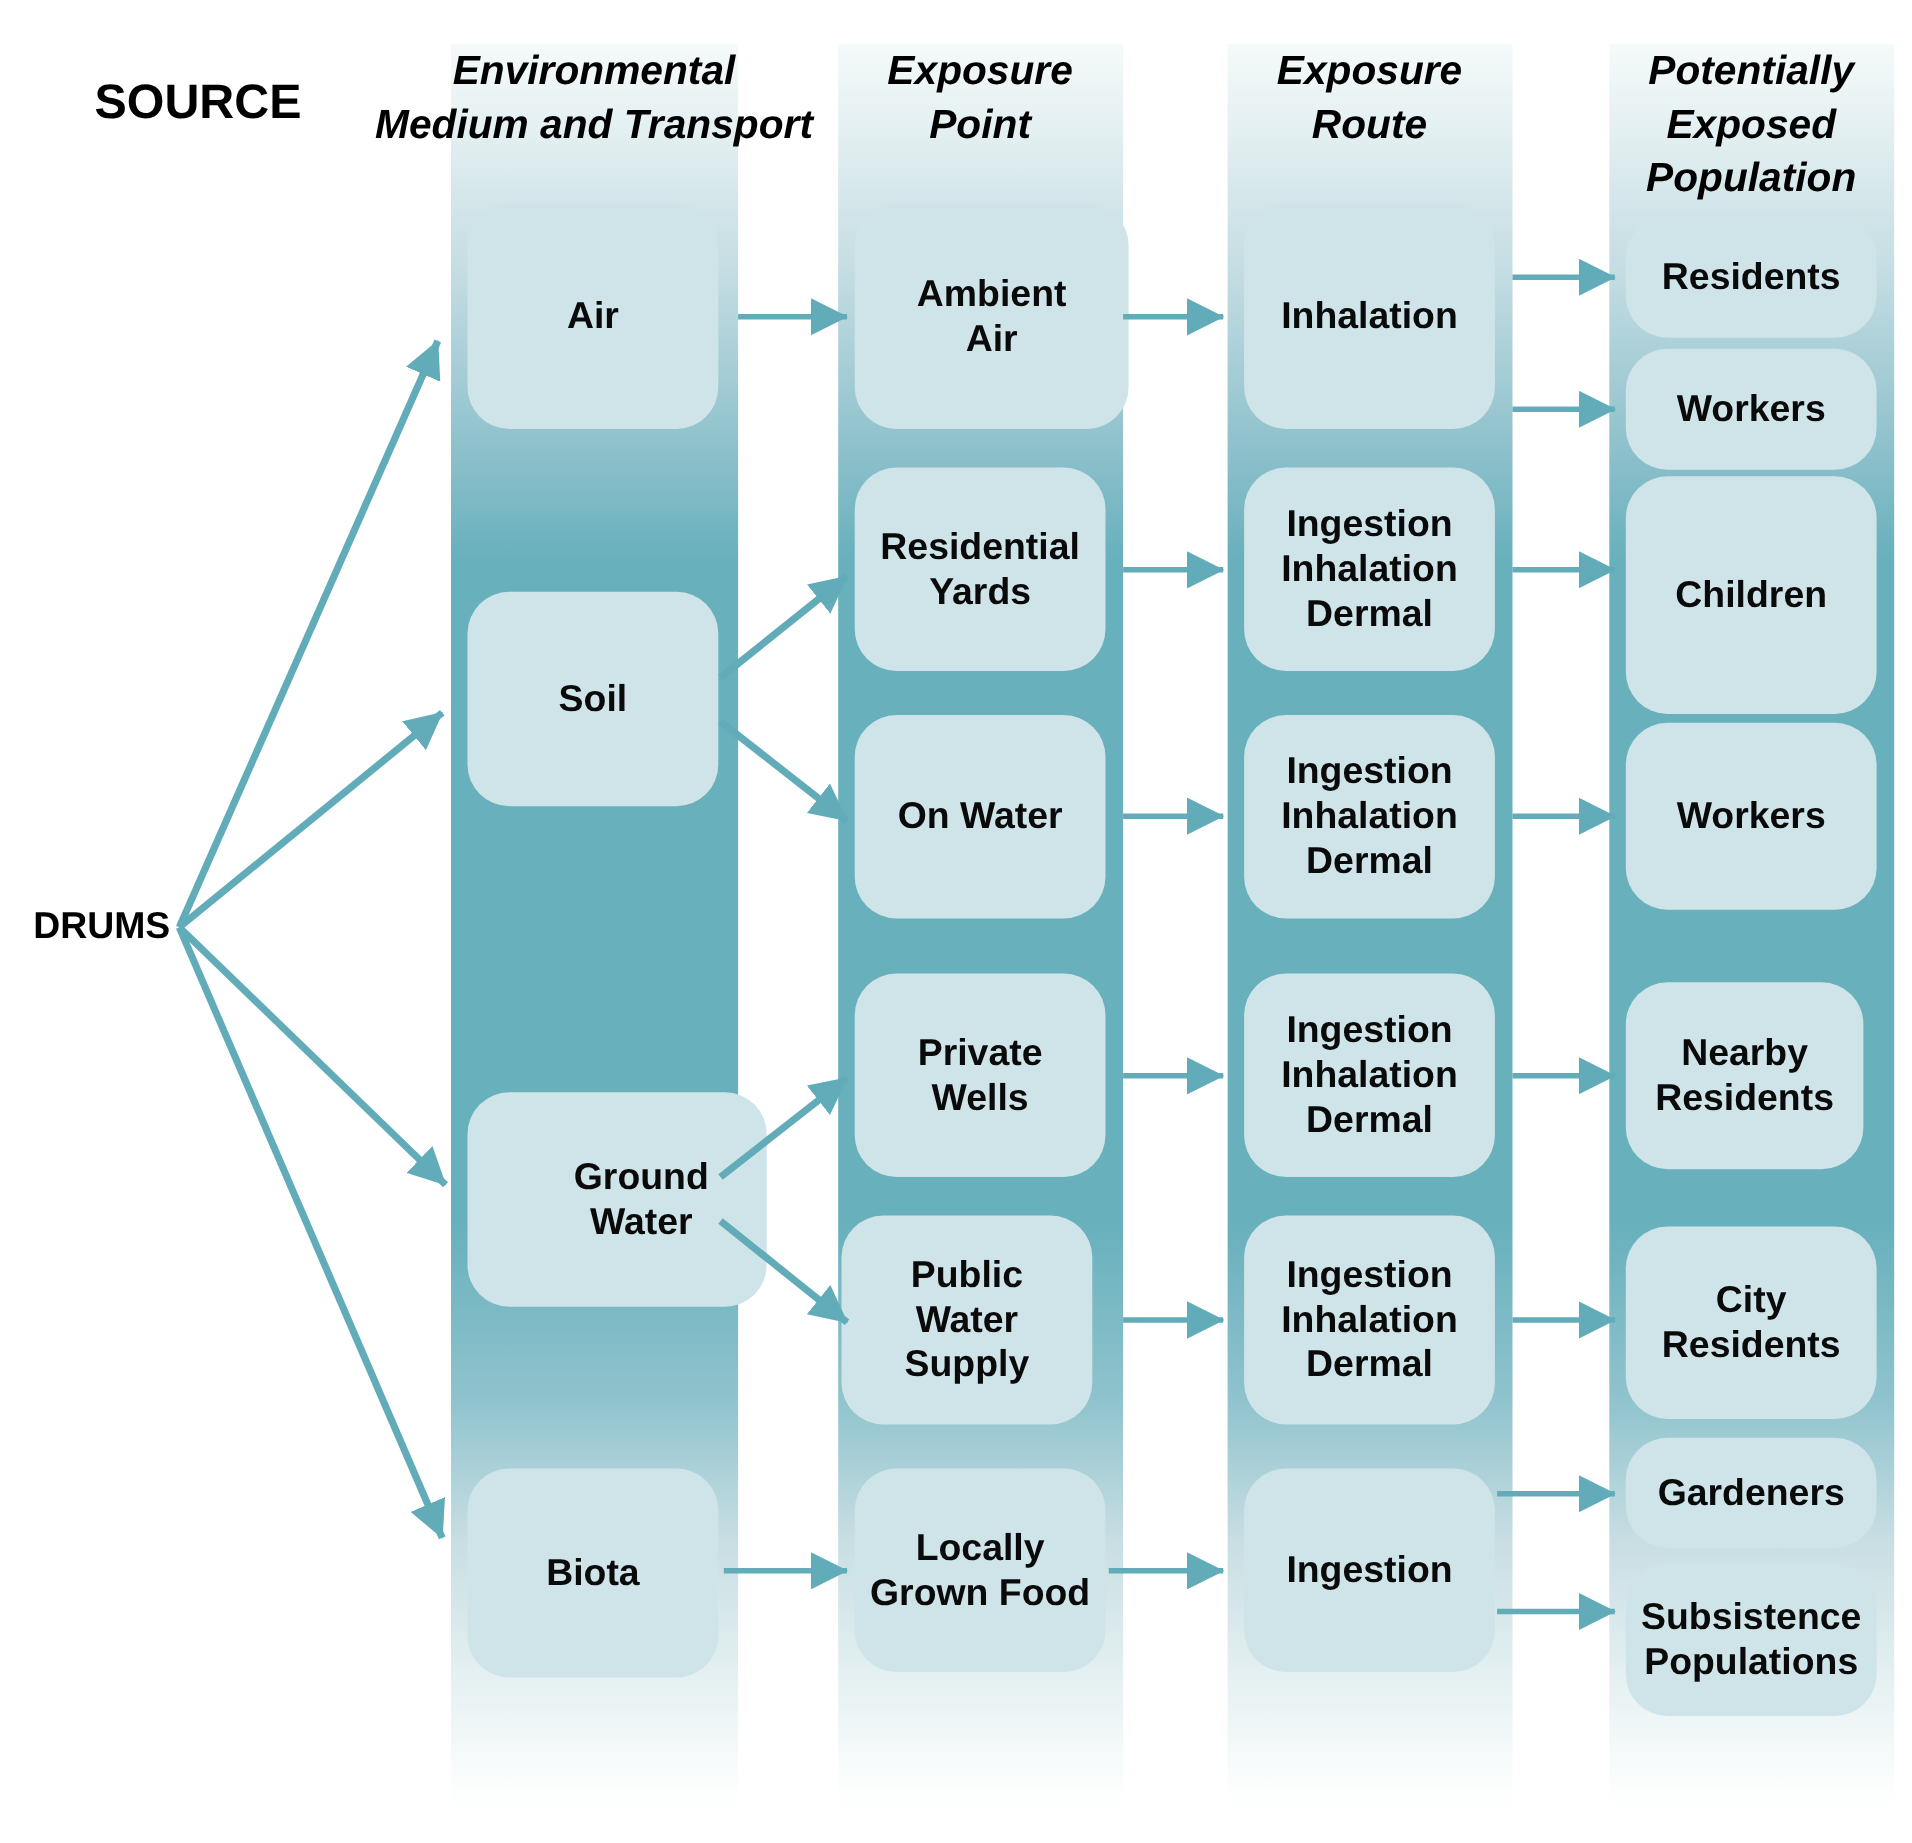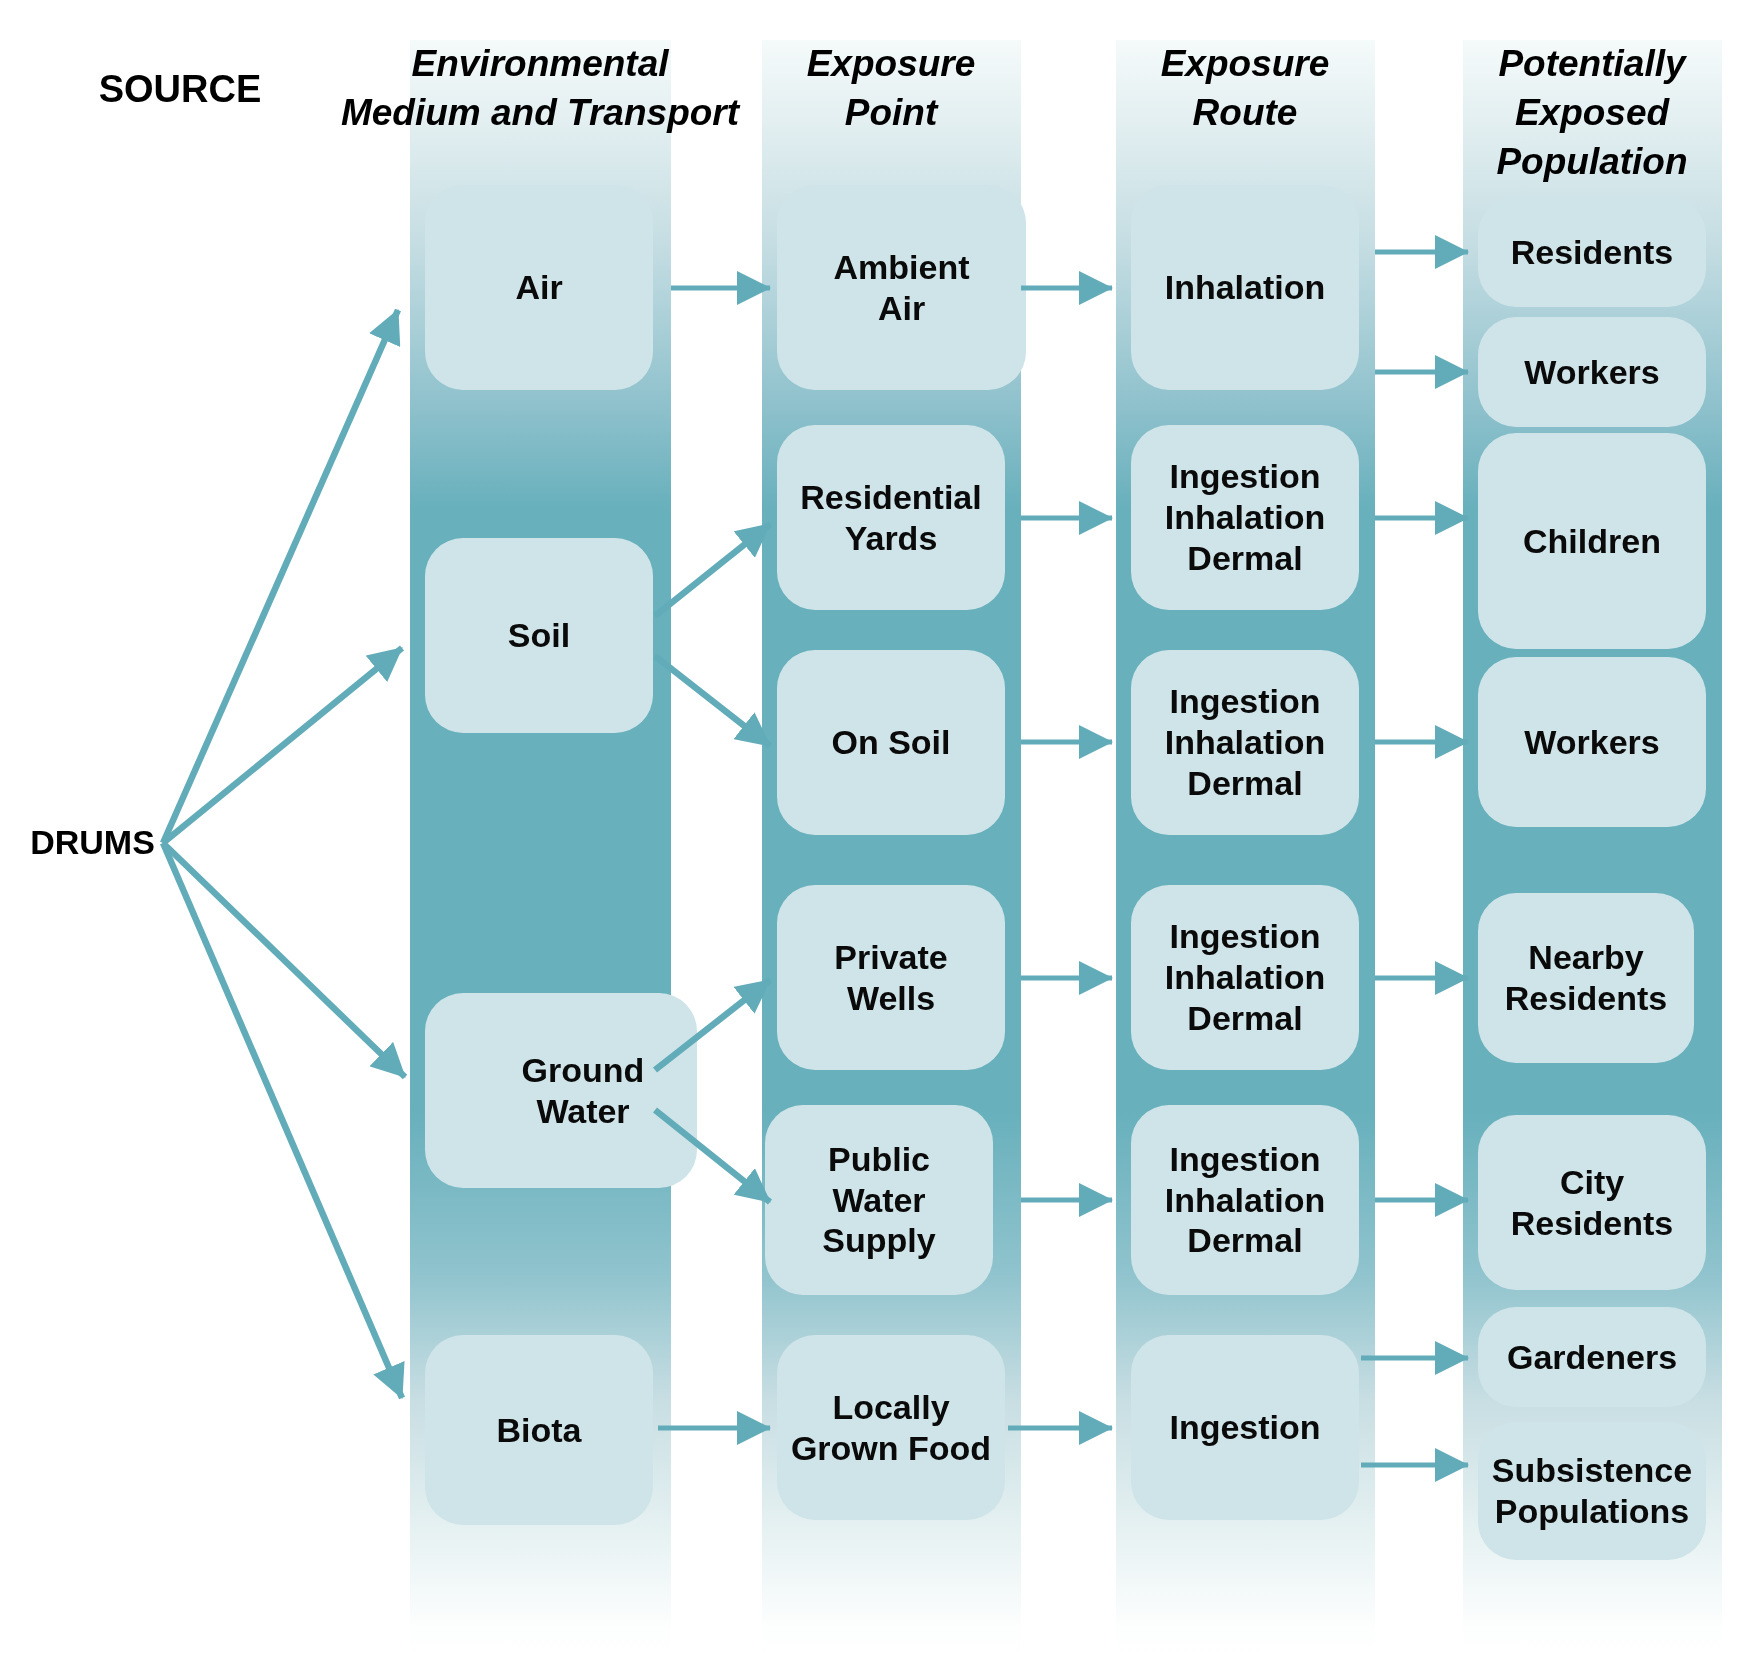--- a/index.html
+++ b/index.html
@@ -27,21 +27,21 @@
       #ffffff 100%);
   }
   .col-header{
     position:absolute;top:40px;width:460px;
     text-align:center;
     font-size:37px;font-weight:bold;line-height:1.32;
     white-space:pre-line;color:#000;font-style:italic;
   }
   .free-label{
     position:absolute;
-    font-size:38px;font-weight:bold;color:#000;
+    font-size:44px;font-weight:bold;color:#000;
     text-align:center;white-space:nowrap;
   }
   .box{
     position:absolute;
     background:var(--box-fill,#cfe4e8);
     border-radius:38px;
     display:flex;align-items:center;justify-content:center;
     text-align:center;
     font-size:34px;font-weight:bold;line-height:1.2;
     white-space:pre-line;color:#0a0a0a;
@@ -74,21 +74,21 @@
   <div id="box-layer">
       <div class="box" style="left: 425px; top: 185px; width: 228px; height: 205px;">Air</div>
       <div class="box" style="left: 425px; top: 538px; width: 228px; height: 195px;">Soil</div>
       <div class="box" style="left: 425px; top: 993px; width: 228px; height: 195px; padding-left: 44px;">Ground
 Water</div>
       <div class="box" style="left: 425px; top: 1335px; width: 228px; height: 190px;">Biota</div>
       <div class="box" style="left: 777px; top: 185px; width: 249px; height: 205px;">Ambient
 Air</div>
       <div class="box" style="left: 777px; top: 425px; width: 228px; height: 185px;">Residential
 Yards</div>
-      <div class="box" style="left: 777px; top: 650px; width: 228px; height: 185px;">On Soil</div>
+      <div class="box" style="left: 777px; top: 650px; width: 228px; height: 185px;">On Water</div>
       <div class="box" style="left: 777px; top: 885px; width: 228px; height: 185px;">Private
 Wells</div>
       <div class="box" style="left: 753px; top: 1105px; width: 228px; height: 190px; margin-left: 12px;">Public
 Water
 Supply</div>
       <div class="box" style="left: 777px; top: 1335px; width: 228px; height: 185px;">Locally
 Grown Food</div>
       <div class="box" style="left: 1131px; top: 185px; width: 228px; height: 205px;">Inhalation</div>
       <div class="box" style="left: 1131px; top: 425px; width: 228px; height: 185px;">Ingestion
 Inhalation

